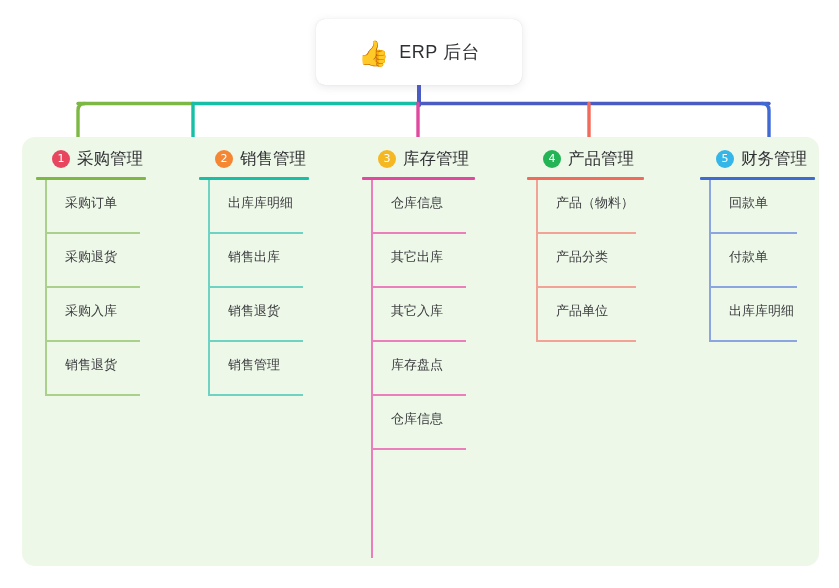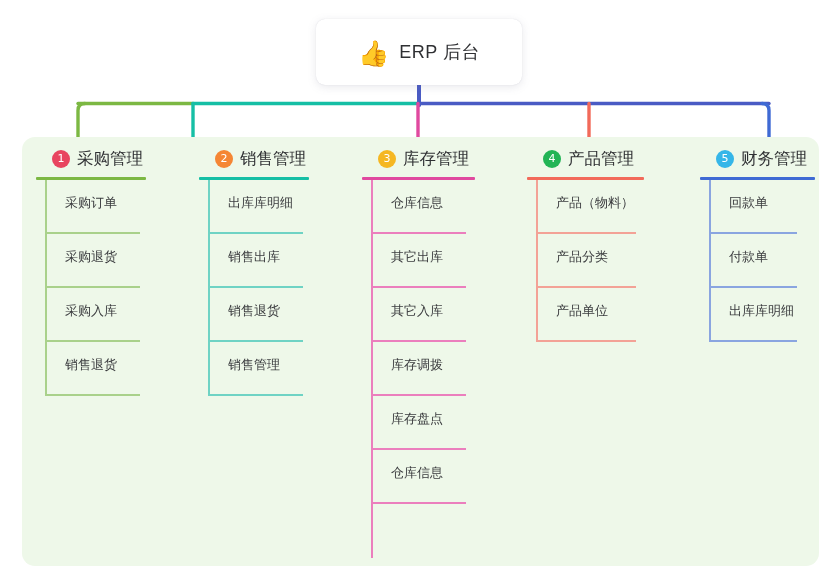--- a/index.html
+++ b/index.html
@@ -226,24 +226,20 @@
           </div>
           <div class="leaf">
             <span class="leaf-label">其它出库</span>
             <div class="leaf-rule" style="background: rgb(235, 127, 189); width: 95px;"></div>
           </div>
           <div class="leaf">
             <span class="leaf-label">其它入库</span>
             <div class="leaf-rule" style="background: rgb(235, 127, 189); width: 95px;"></div>
           </div>
           <div class="leaf">
-            <span class="leaf-label">库存调拨</span>
-            <div class="leaf-rule" style="background: rgb(235, 127, 189); width: 95px;"></div>
-          </div>
-          <div class="leaf">
             <span class="leaf-label">库存盘点</span>
             <div class="leaf-rule" style="background: rgb(235, 127, 189); width: 95px;"></div>
           </div>
           <div class="leaf">
             <span class="leaf-label">仓库信息</span>
             <div class="leaf-rule" style="background: rgb(235, 127, 189); width: 95px;"></div>
           </div>
         </div>
       </div>
       <div class="col" style="left: 527px; width: 155px;">

